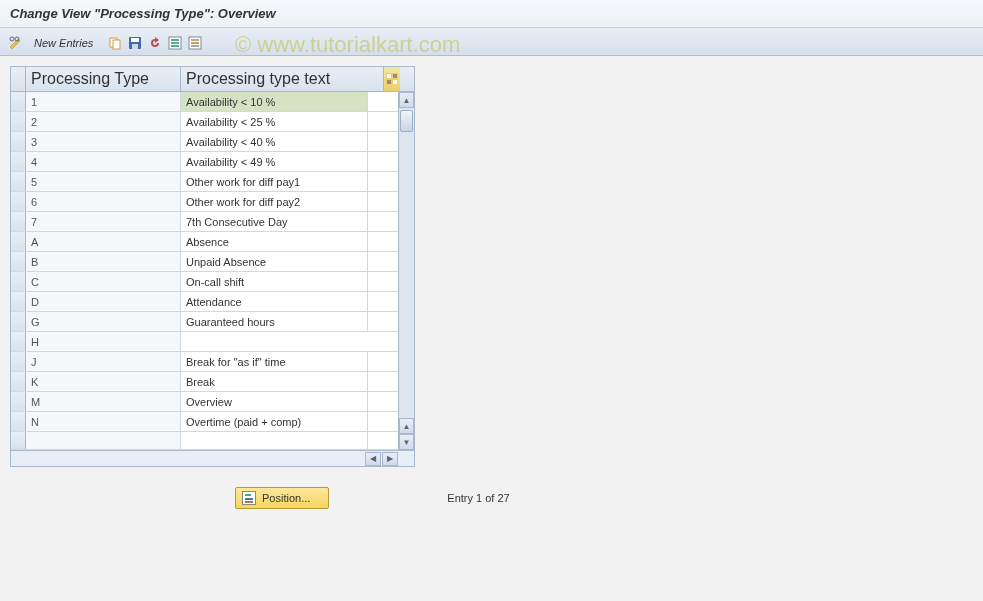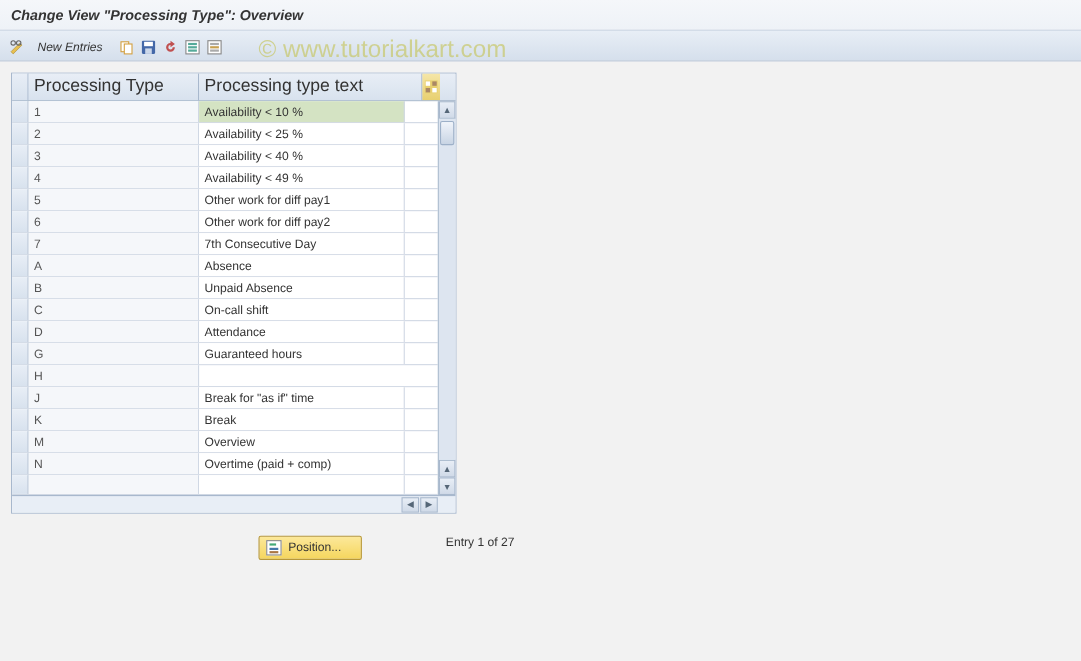--- a/index.html
+++ b/index.html
@@ -191,23 +191,23 @@
       align-items: center;
       justify-content: center;
       cursor: pointer;
       font-size: 8px;
       color: #567;
       margin-left: 1px;
     }
     .footer-area {
       margin-top: 20px;
       display: flex;
-      align-items: flex-start;
+      align-items: center;
       padding-left: 225px;
-      gap: 76px;
+      gap: 118px;
     }
     .position-btn {
       background: linear-gradient(#fce89a, #f5d65e);
       border: 1px solid #b89838;
       padding: 3px 18px 3px 6px;
       display: flex;
       align-items: center;
       gap: 6px;
       cursor: pointer;
       font-size: 11px;

